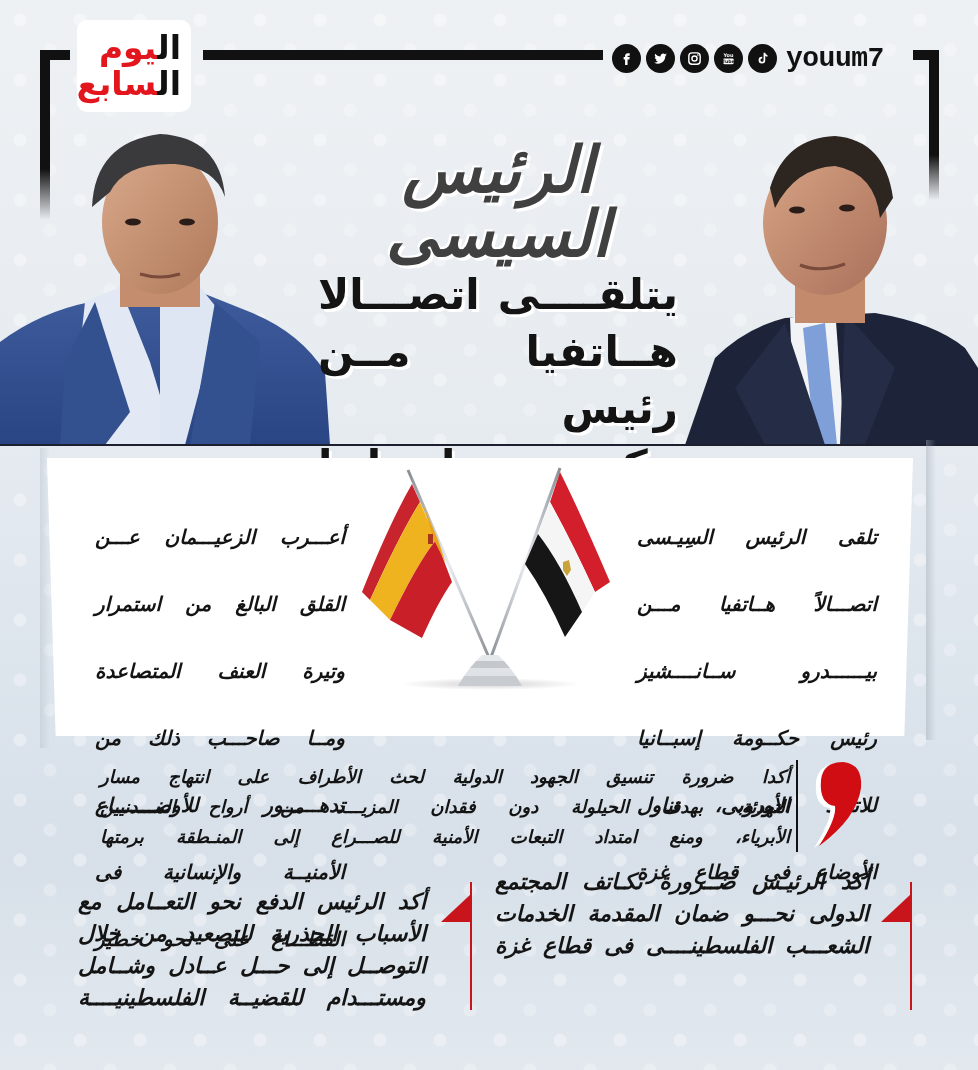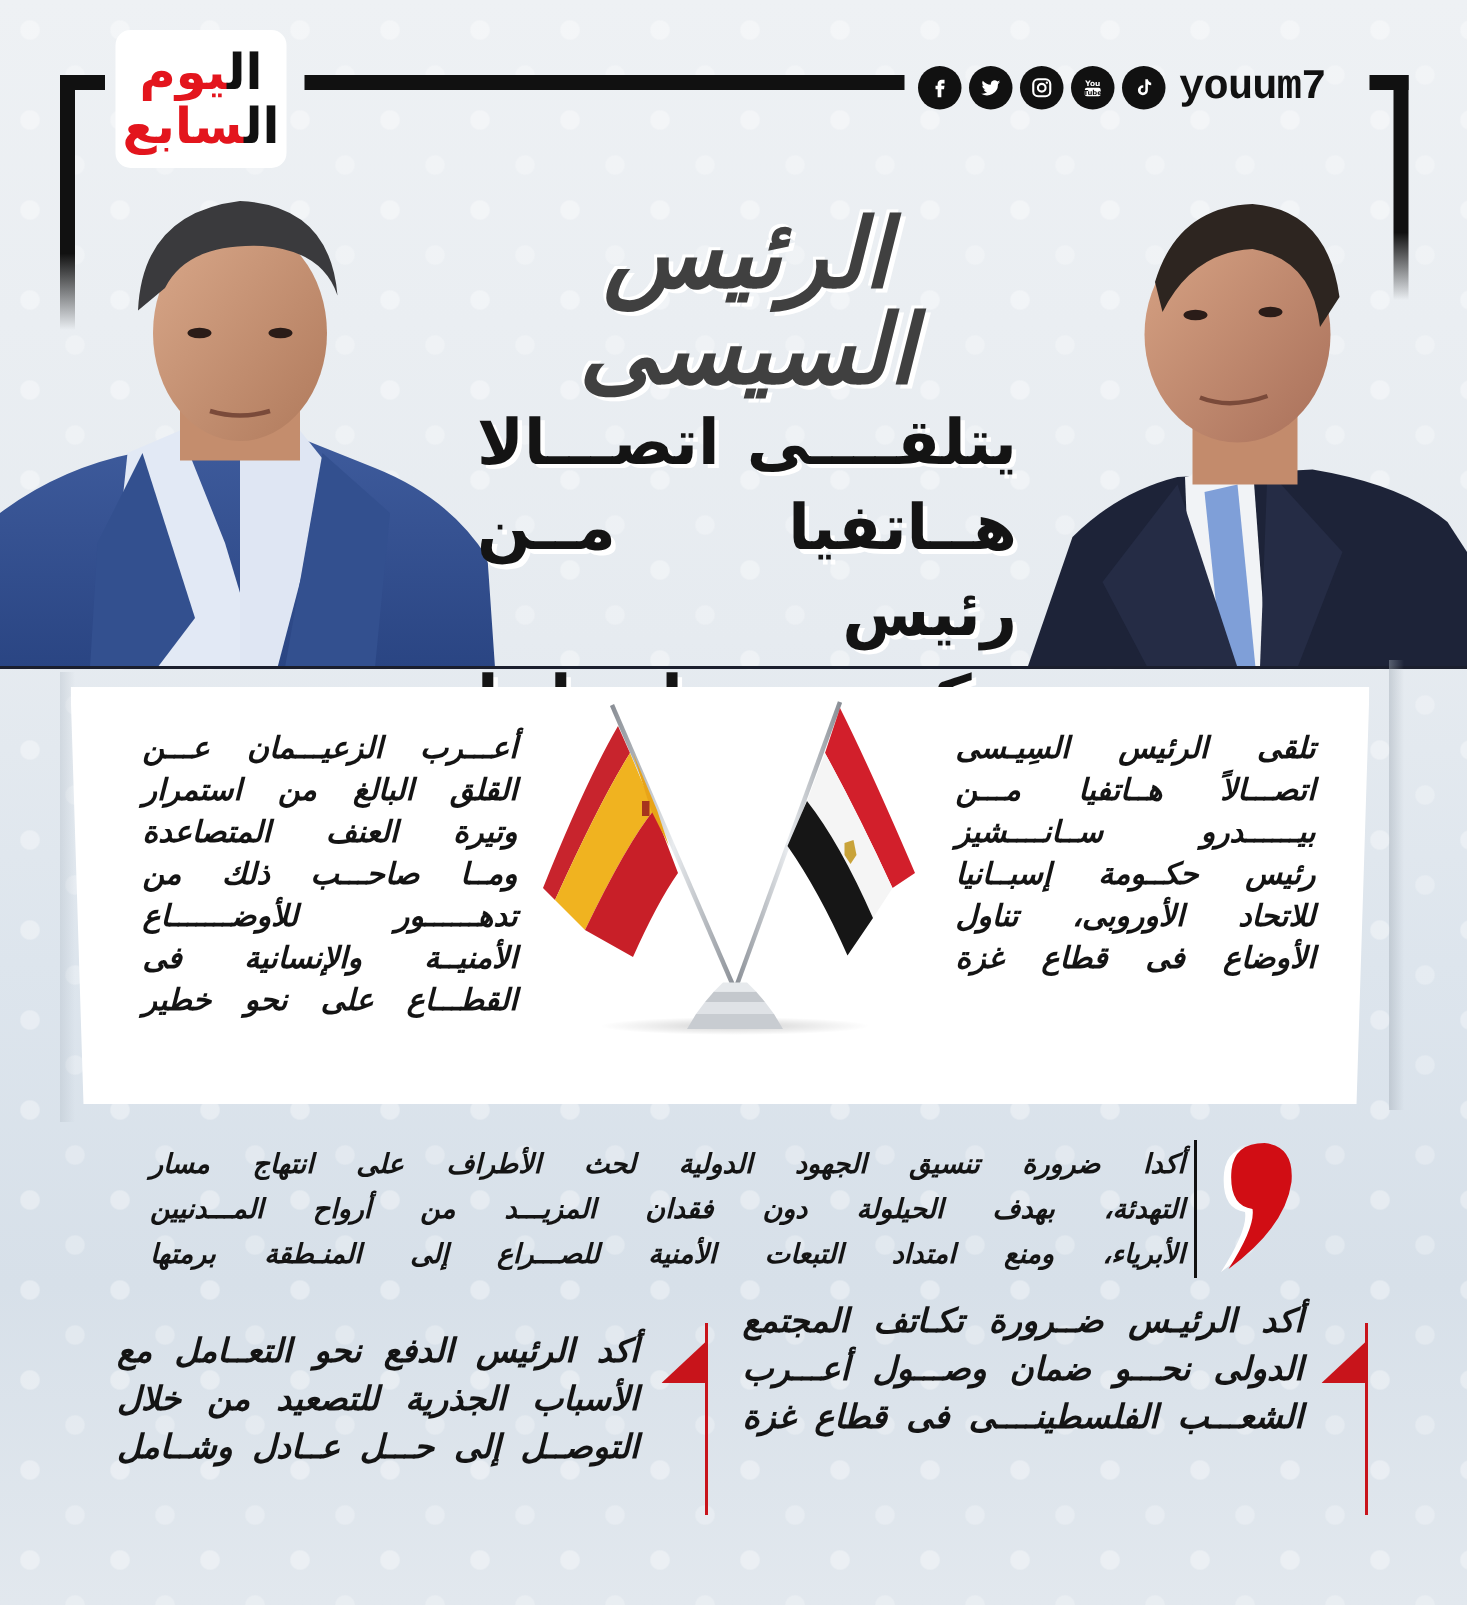--- a/index.html
+++ b/index.html
@@ -23,21 +23,21 @@
     .frame-top-left { left: 40px; top: 50px; width: 30px; height: 10px; }
     .frame-top-mid { left: 203px; top: 50px; width: 400px; height: 10px; }
     .frame-top-right { left: 913px; top: 50px; width: 26px; height: 10px; }
     .frame-left { left: 40px; top: 50px; width: 10px; height: 170px; background: linear-gradient(180deg,#111 0%,#111 70%, rgba(17,17,17,0) 100%); }
     .frame-right { left: 929px; top: 50px; width: 10px; height: 150px; background: linear-gradient(180deg,#111 0%,#111 70%, rgba(17,17,17,0) 100%); }
 
     
     .logo {
       position: absolute; left: 77px; top: 20px; width: 114px; height: 92px;
       background: #fff; border-radius: 10px;
-      display: flex; flex-direction: column; align-items: center; justify-content: center;
+      display: flex; flex-direction: column; align-items: flex-start; justify-content: center;
       padding: 4px 10px;
       direction: rtl;
     }
     .logo-line {
       font-family: "DejaVu Sans", sans-serif; font-weight: 900; font-size: 33px; line-height: 36px;
       letter-spacing: -1px;
     }
     .logo-black { color: #111; }
     .logo-red { color: #e3151d; }
 
@@ -90,21 +90,21 @@
       clip-path: polygon(0 0, 100% 0, 99% 100%, 1% 100%);
     }
     .card-shade-left { position: absolute; left: 40px; top: 448px; width: 10px; height: 300px; background: linear-gradient(90deg, rgba(180,190,200,0.4), rgba(255,255,255,0)); }
     .card-shade-right { position: absolute; left: 926px; top: 440px; width: 10px; height: 300px; background: linear-gradient(90deg, rgba(160,170,180,0.45), rgba(255,255,255,0)); }
 
     .card-text {
       position: absolute; direction: rtl;
       font-family: "DejaVu Sans", sans-serif; font-weight: bold; font-style: italic;
       font-size: 20px; line-height: 28px; color: #141414;
     }
-    .card-text .ln { display: block; text-align: justify; text-align-last: justify; }
+    .card-text .ln { display: block; text-align: justify; text-align-last: justify; margin-top: 39px; }
     .card-text-left { left: 95px; top: 484px; width: 250px; }
     .card-text-right { left: 637px; top: 484px; width: 240px; }
 
     .flags { position: absolute; left: 350px; top: 462px; width: 280px; height: 232px; }
     .flags svg { width: 100%; height: 100%; }
 
     
     .quote-block {
       position: absolute; left: 100px; top: 762px; width: 690px; direction: rtl;
       font-family: "DejaVu Sans", sans-serif; font-weight: bold; font-style: italic;
@@ -310,33 +310,34 @@
 <div class="quote-divider"></div>
 <div class="quote-mark">
   <svg viewBox="0 0 60 90" width="60" height="90">
     <path d="M16 22 Q18 4 38 4 Q58 6 56 30 Q52 60 14 88 Q32 60 30 48 Q14 46 16 22 Z" fill="#ffffff" transform="translate(-5,2)"></path>
     <path d="M16 22 Q18 4 38 4 Q58 6 56 30 Q52 60 14 88 Q32 60 30 48 Q14 46 16 22 Z" fill="#d10d14"></path>
   </svg>
 </div>
 
 <div class="bottom-block bottom-right">
   <span class="ln">أكد الرئيـس ضــرورة تكـاتف المجتمع</span>
-  <span class="ln">الدولى نحـــو ضمان وصـــول أعـــرب</span>
+  <span class="ln">الدولى نحـــو ضمان المقدمة الخدمات</span>
   <span class="ln">الشعـــب الفلسطينــــى فى قطاع غزة</span>
 </div>
 <div class="red-flag-line flag-line-right"></div>
 <div class="red-flag-tri flag-tri-right">
   <svg viewBox="0 0 30 30" width="30" height="30">
       <path d="M30 0 L30 28 L0 28 Z" fill="#c8141b"></path>
     </svg>
 </div>
 
 <div class="bottom-block bottom-left">
   <span class="ln">أكد الرئيس الدفع نحو التعــامل مع</span>
   <span class="ln">الأسباب الجذرية للتصعيد من خلال</span>
   <span class="ln">التوصــل إلى حـــل عــادل وشــامل</span>
+  <span class="ln">ومستـــدام للقضيــة الفلسطينيــــة</span>
 </div>
 <div class="red-flag-line flag-line-left"></div>
 <div class="red-flag-tri flag-tri-left">
   <svg viewBox="0 0 30 30" width="30" height="30">
       <path d="M30 0 L30 28 L0 28 Z" fill="#c8141b"></path>
     </svg>
 </div>
 
 </body></html>

